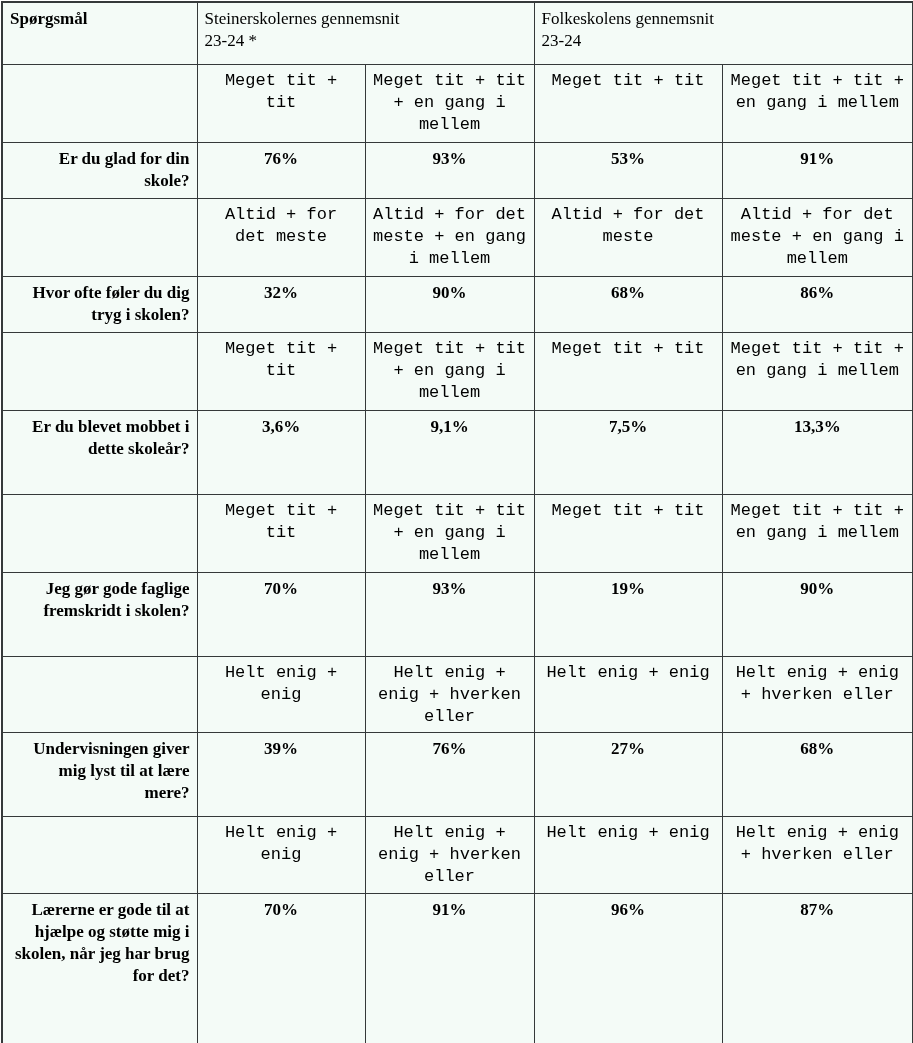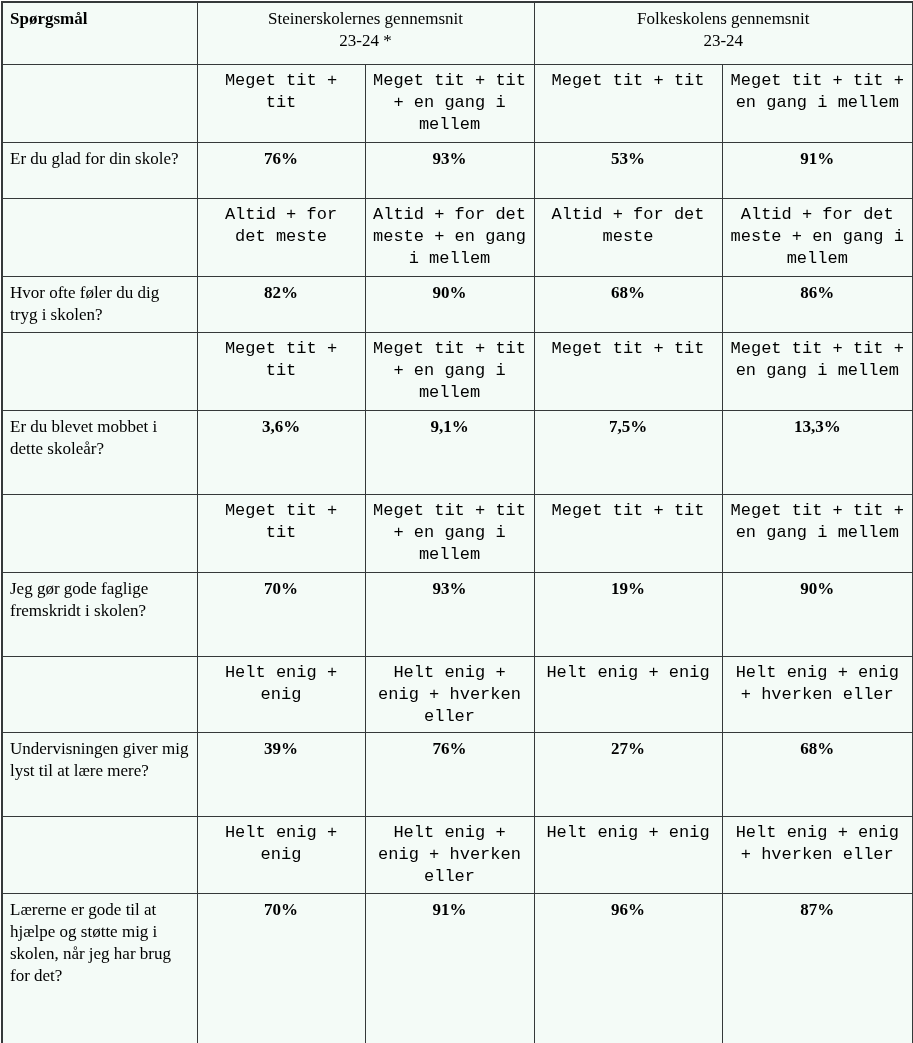--- a/index.html
+++ b/index.html
@@ -33,21 +33,20 @@
     font-size: 17px;
     line-height: 1.30;
     color: #000000;
     background: #f4fbf7;
   }
 
   
   tr.header-row td {
     background: #e2f1e6;
     border-bottom: 2px solid #35393a;
-    text-align: center;
     font-size: 19px;
     line-height: 1.32;
     padding-top: 6px;
     padding-bottom: 6px;
     height: 52px;
   }
   tr.header-row td.q-head {
     text-align: left;
     font-weight: bold;
     font-size: 19px;
@@ -68,23 +67,23 @@
 
   
   tr.value-row td {
     text-align: center;
     font-weight: bold;
     font-size: 17px;
     border-top: 2px solid #35393a;
     background: #f4fbf7;
   }
   tr.value-row td.q-cell {
-    text-align: left;
+    text-align: right;
     background: #e3f2e7;
-    font-weight: normal;
+    font-weight: bold;
     padding-left: 8px;
     line-height: 1.38;
   }
 
   .q-cell { background: #e3f2e7; }
 
   
   .h-scale-3 { height: 78px; }
   .h-scale-2 { height: 58px; }
   .h-val-2   { height: 56px; }
@@ -132,21 +131,21 @@
 
     <tr class="scale-row h-scale-3">
       <td class="q-cell"></td>
       <td>Altid + for det meste</td>
       <td>Altid + for det meste + en gang i mellem</td>
       <td>Altid + for det meste</td>
       <td>Altid + for det meste + en gang i mellem</td>
     </tr>
     <tr class="value-row h-val-2">
       <td class="q-cell">Hvor ofte føler du dig tryg i skolen?</td>
-      <td>82%</td>
+      <td>32%</td>
       <td>90%</td>
       <td>68%</td>
       <td>86%</td>
     </tr>
 
     <tr class="scale-row h-scale-3">
       <td class="q-cell"></td>
       <td>Meget tit + tit</td>
       <td>Meget tit + tit + en gang i mellem</td>
       <td>Meget tit + tit</td>

